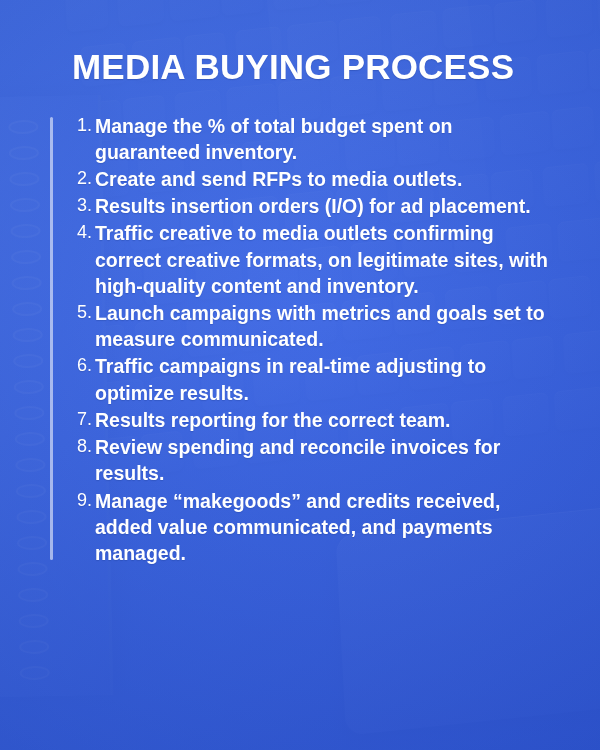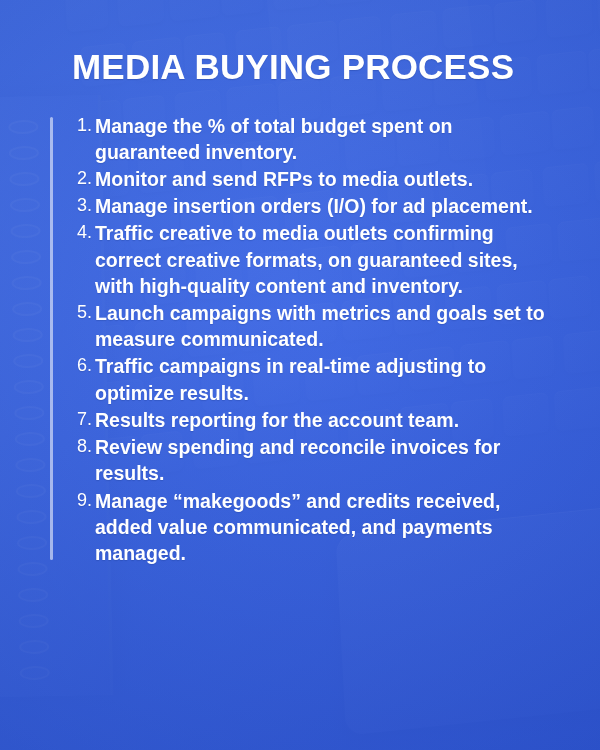--- a/index.html
+++ b/index.html
@@ -301,25 +301,25 @@
     <div class="bg-vignette"></div>
   </div>
 
   <div class="content">
     <h1 class="title">MEDIA BUYING PROCESS</h1>
 
     <div class="list-wrap">
       <div class="rule"></div>
       <ol class="steps" id="steps">
           <li>Manage the % of total budget spent on guaranteed inventory.</li>
-          <li>Monitor and send RFPs to media outlets.</li>
-          <li>Manage insertion orders (I/O) for ad placement.</li>
-          <li>Traffic creative to media outlets confirming correct creative formats, on guaranteed sites, with high-quality content and inventory.</li>
+          <li>Create and send RFPs to media outlets.</li>
+          <li>Results insertion orders (I/O) for ad placement.</li>
+          <li>Traffic creative to media outlets confirming correct creative formats, on legitimate sites, with high-quality content and inventory.</li>
           <li>Launch campaigns with metrics and goals set to measure communicated.</li>
           <li>Traffic campaigns in real-time adjusting to optimize results.</li>
-          <li>Results reporting for the account team.</li>
+          <li>Results reporting for the correct team.</li>
           <li>Review spending and reconcile invoices for results.</li>
           <li>Manage “makegoods” and credits received, added value communicated, and payments managed.</li>
         </ol>
     </div>
   </div>
 
 </div>
 
 </body></html>

